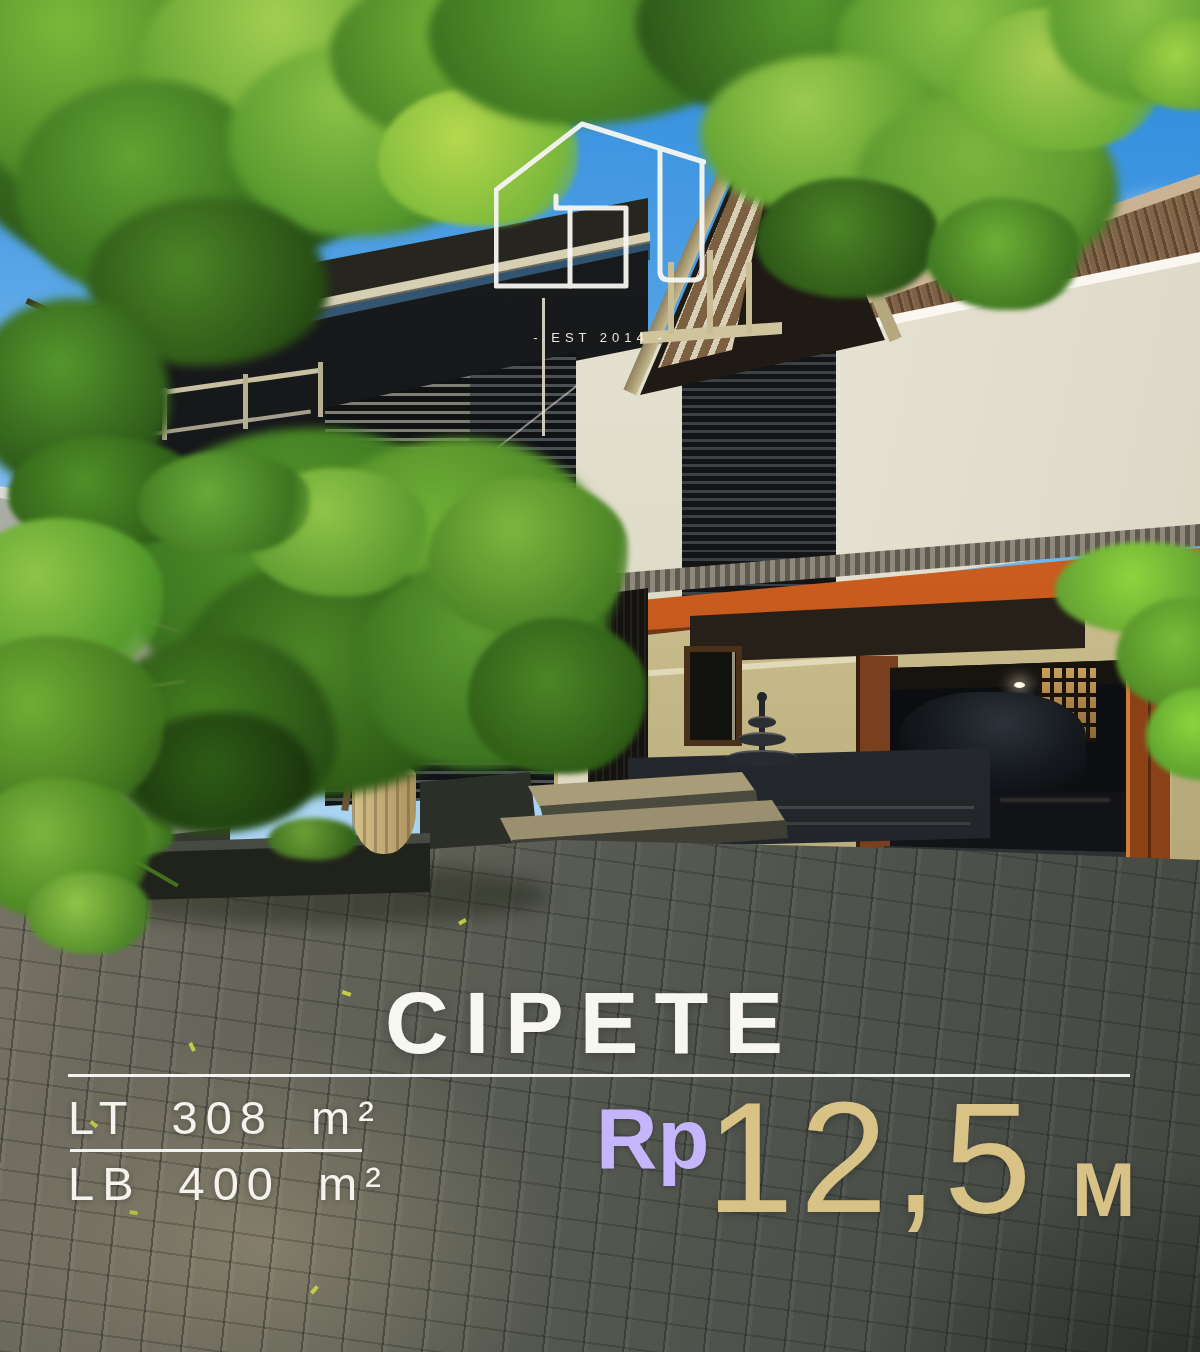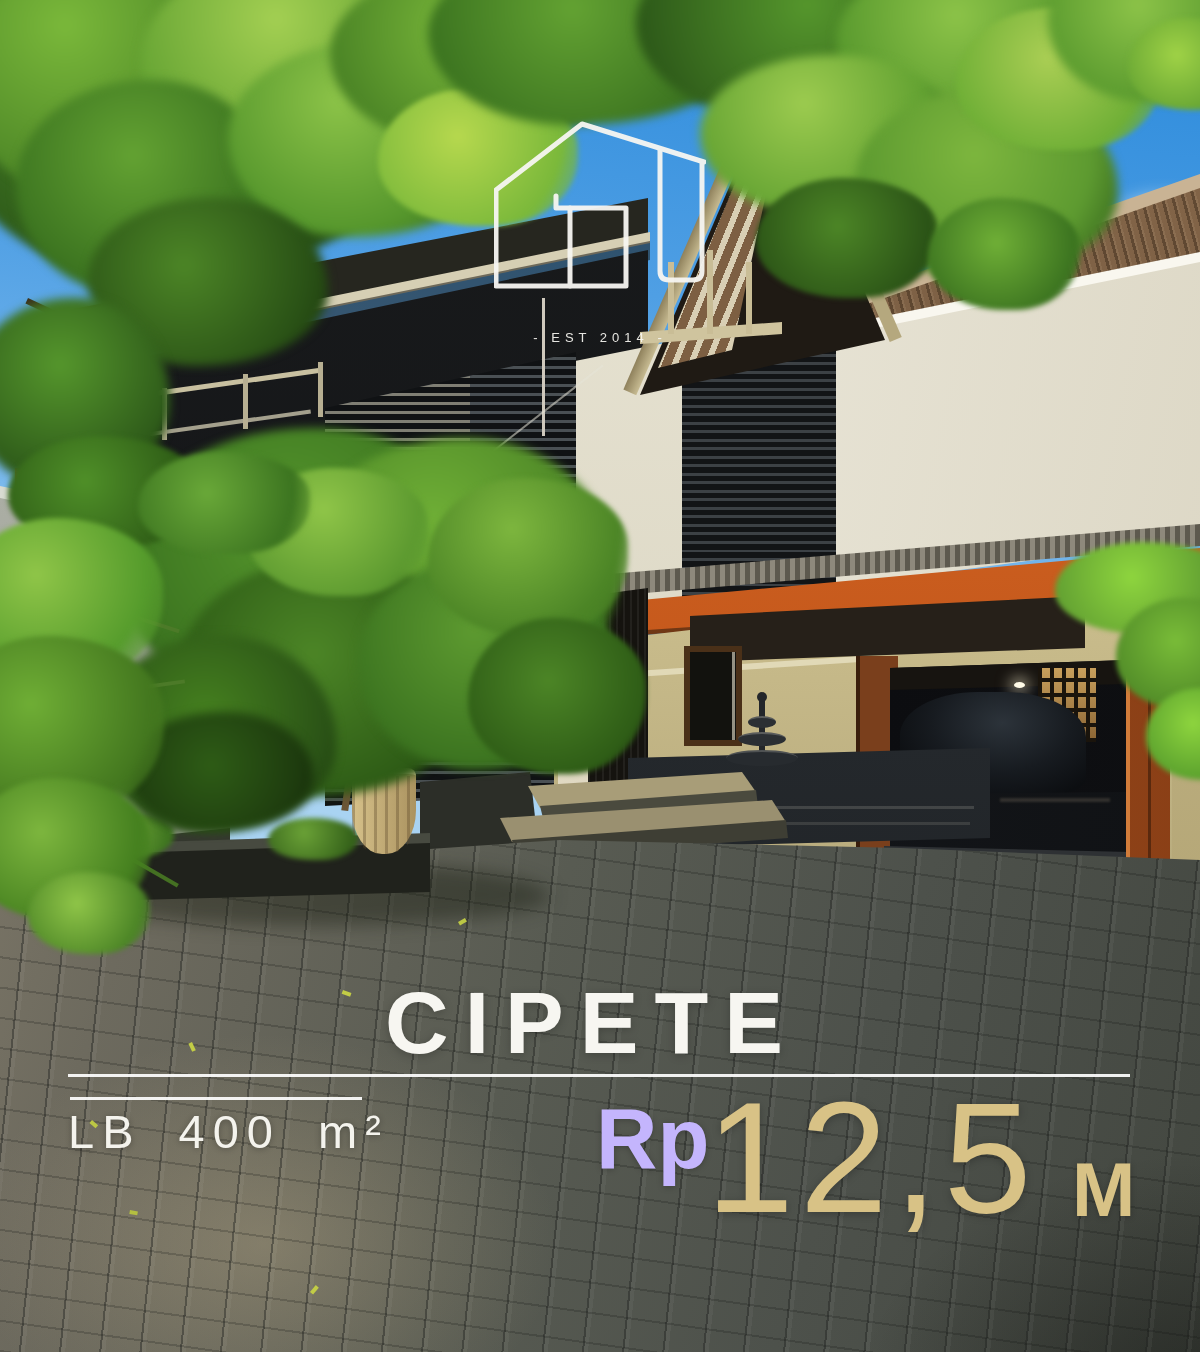--- a/index.html
+++ b/index.html
@@ -265,20 +265,21 @@
         <path d="M166,40 L166,161 Q166,170 175,170 L199,170 Q208,170 208,161 L208,52"></path>
       </g>
     </svg>
     <div class="brandest">- EST 2014 -</div>
   </div>
 
   <div class="cipete">CIPETE</div>
   <div class="div1"></div>
 
   <div class="specs">
+    <div class="row">LT 308 m²</div>
     <div class="div2"></div>
     <div class="row">LB 400 m²</div>
   </div>
 
   <div class="price-cur">Rp</div>
   <div class="price-amt">12,5</div>
   <div class="price-unit">M</div>
 
 </div>
 

